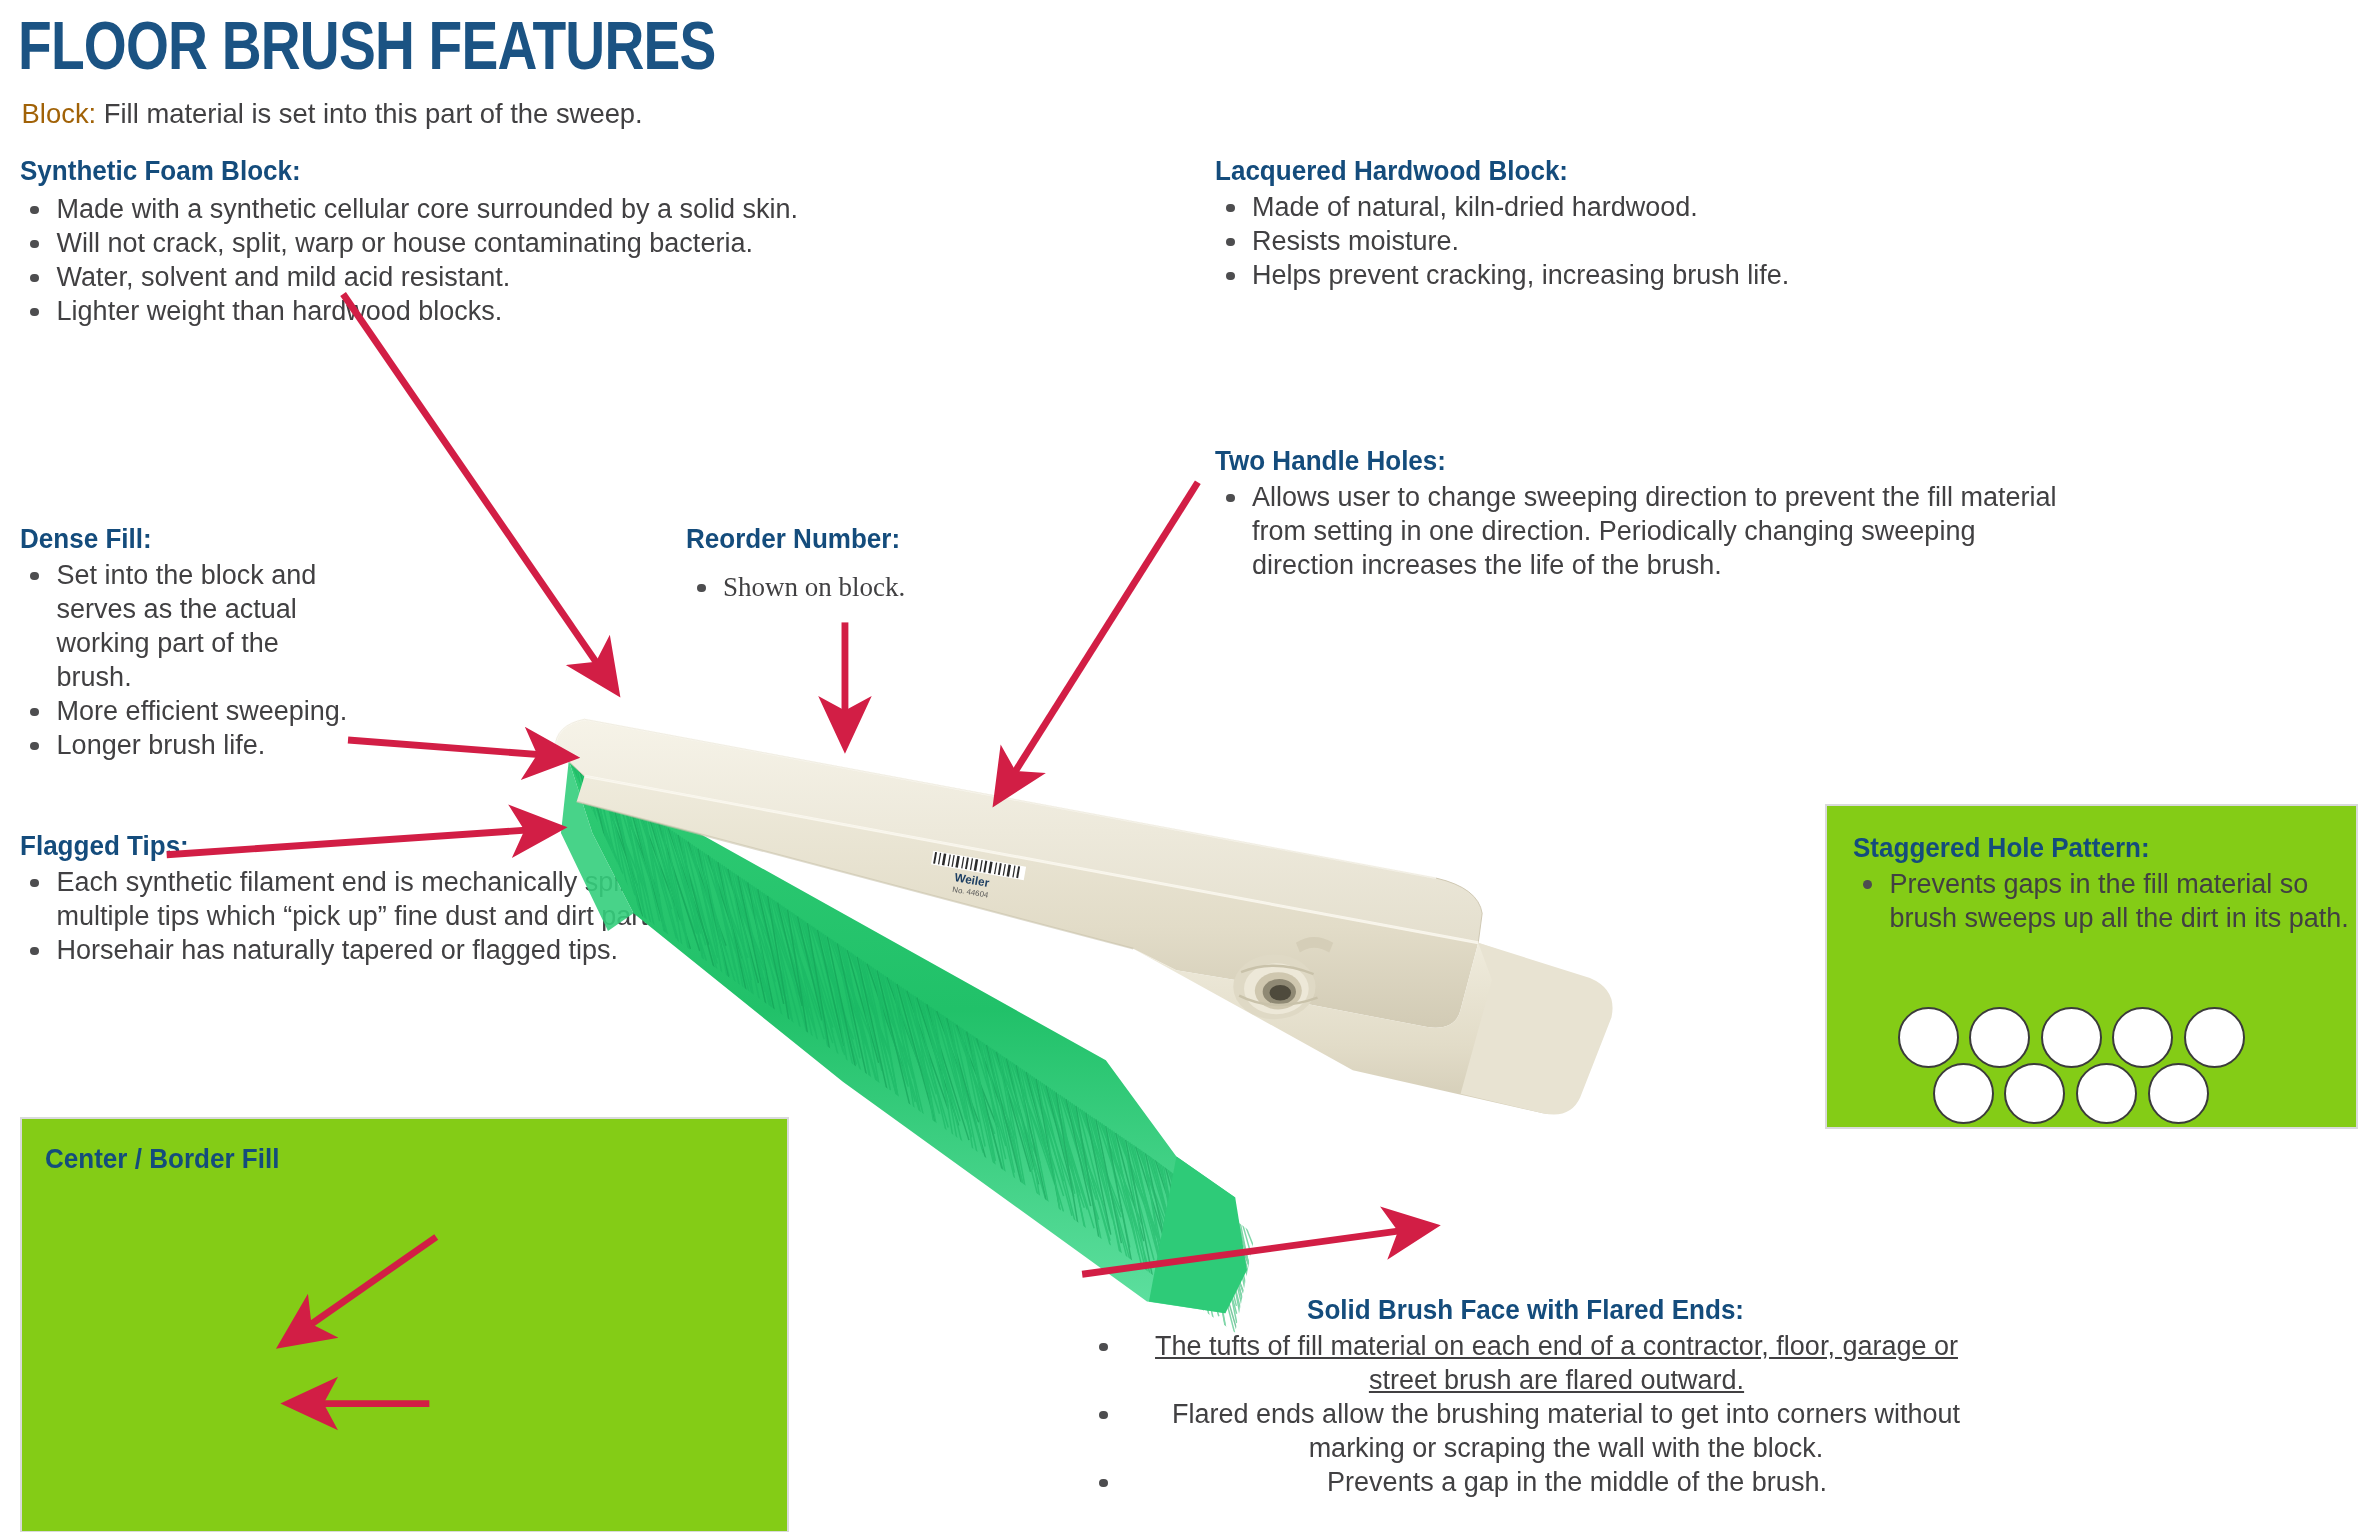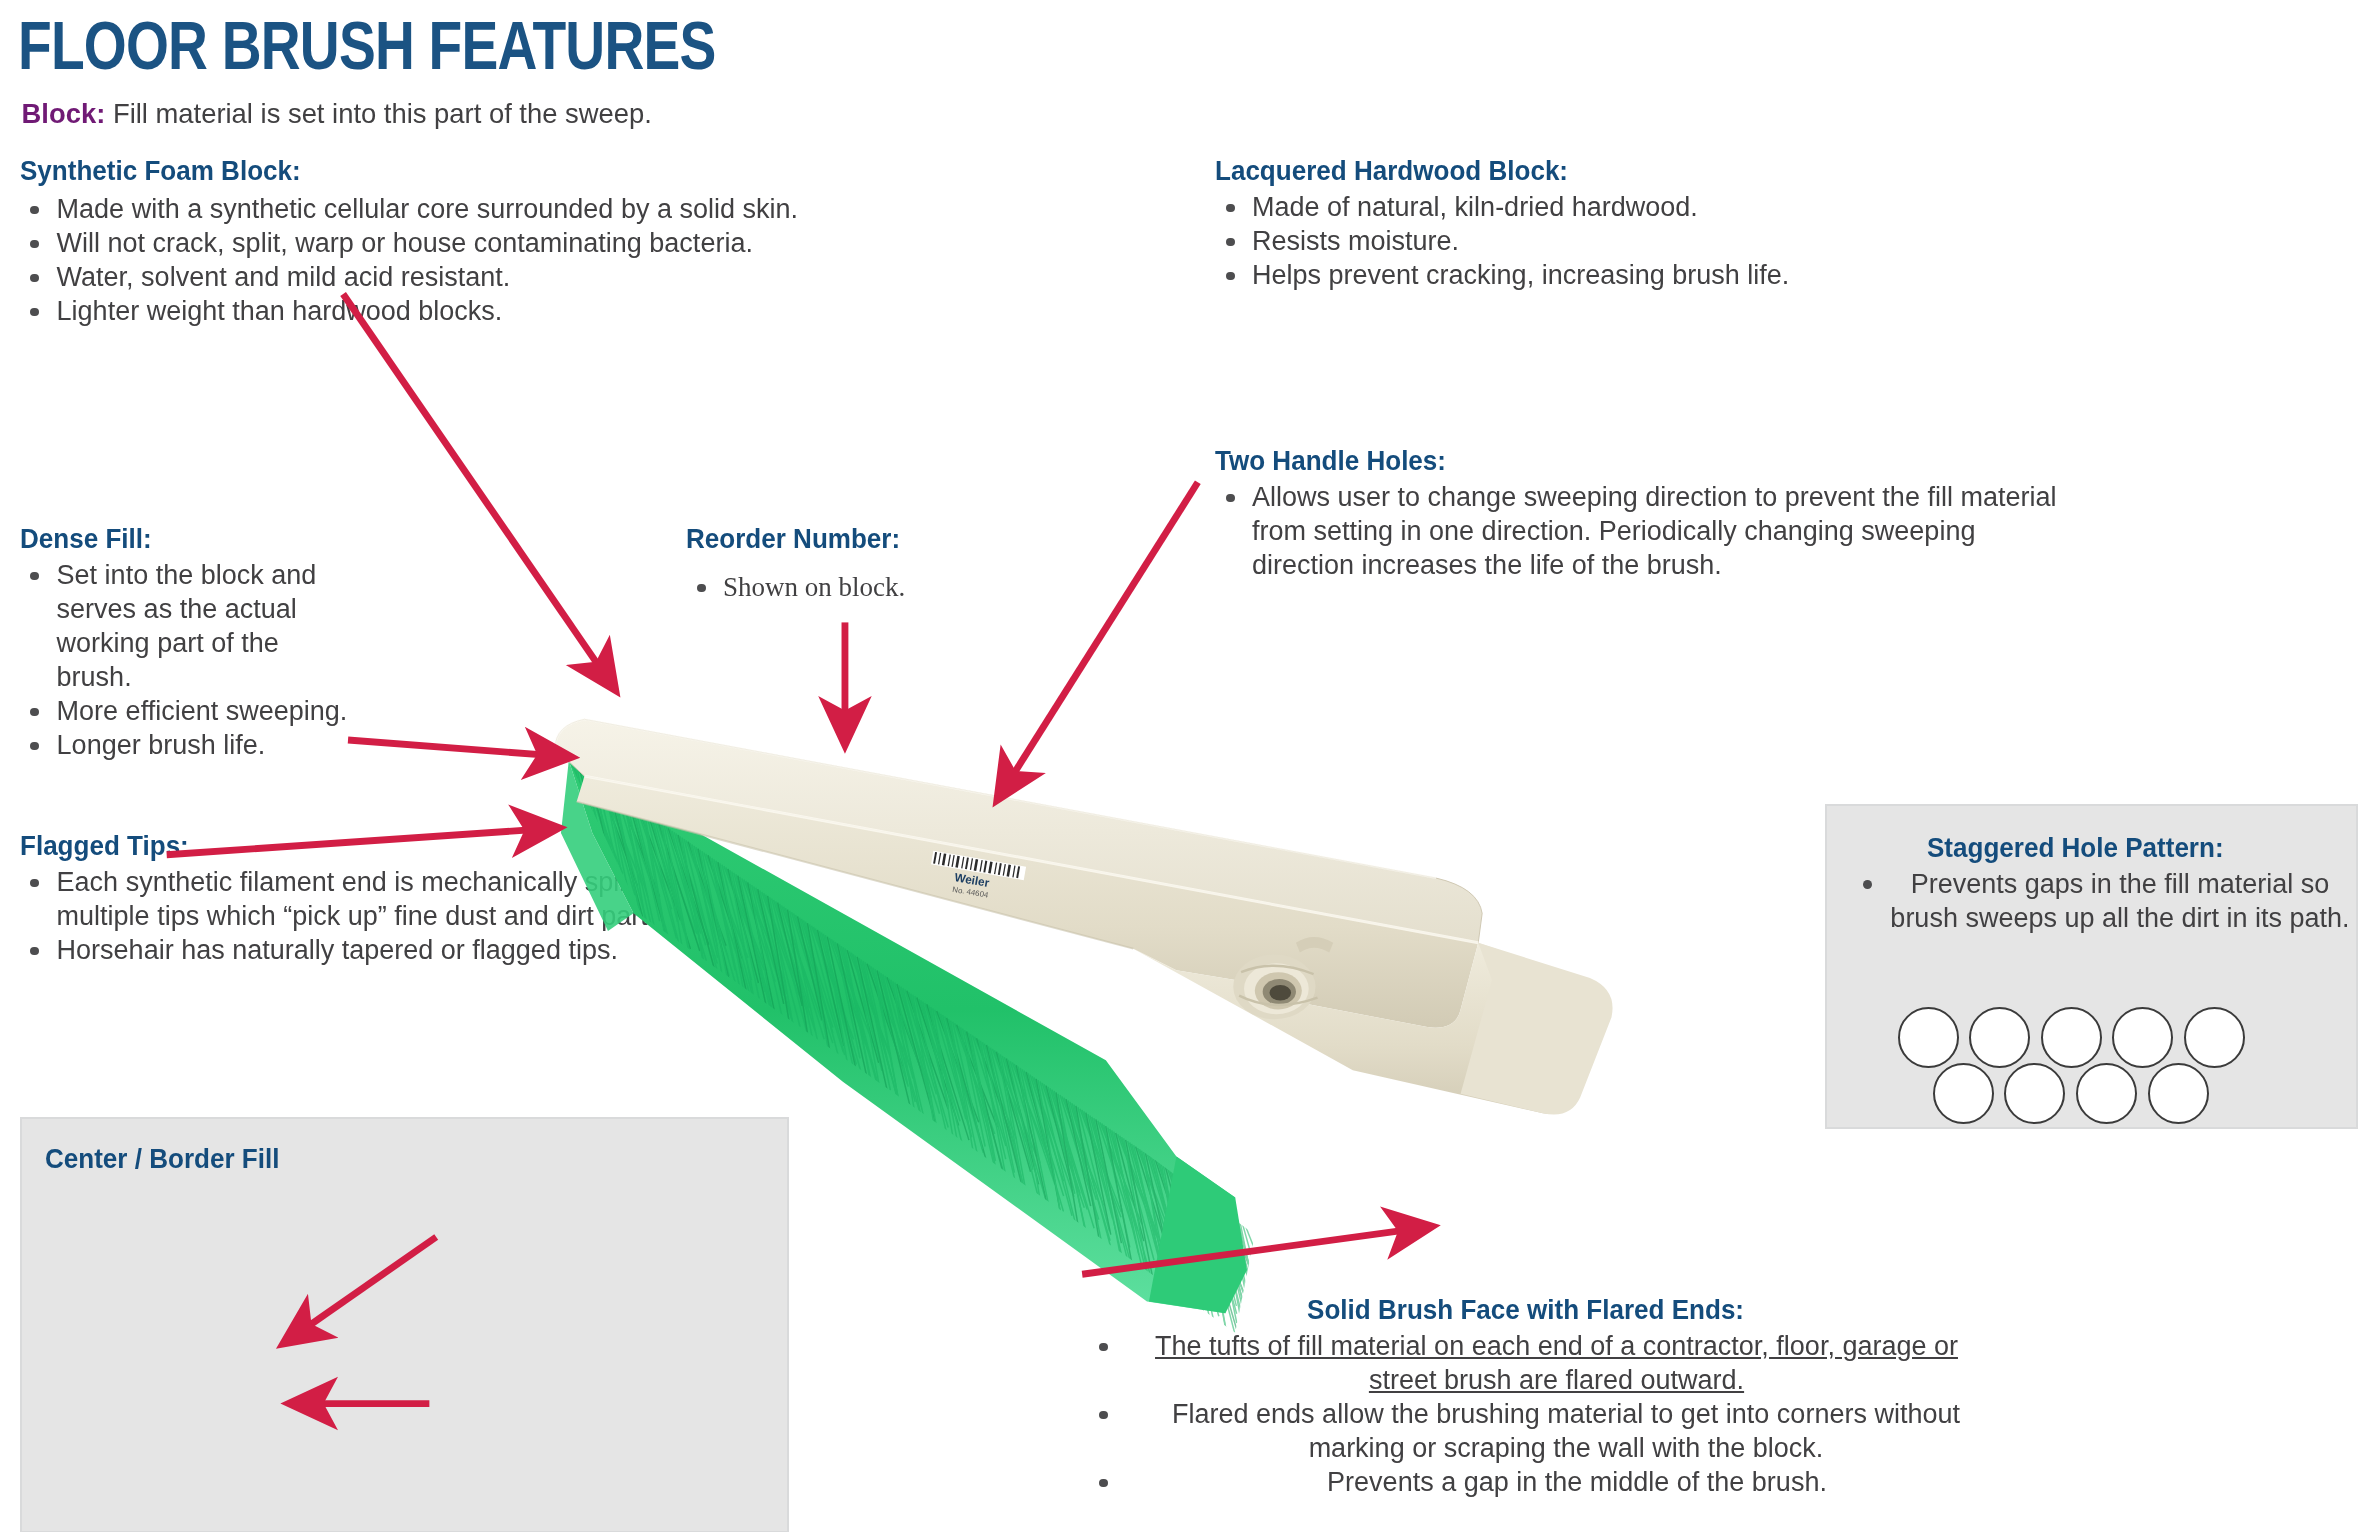--- a/index.html
+++ b/index.html
@@ -19,33 +19,33 @@
     color:#1B5383;
     transform:scaleX(.80);
     transform-origin:left top;
     white-space:nowrap;
   }
   .hd{
     color:#144C7C;font-weight:bold;font-size:28px;line-height:35px;
     transform:scaleX(.93);transform-origin:left center;white-space:nowrap;
   }
   .lead{font-size:27.4px;line-height:35px;white-space:nowrap;}
-  .lead b{color:#701a75;font-weight:bold;}
+  .lead b{color:#a16207;font-weight:normal;}
   ul.bl{list-style:none;margin:0;padding:0;}
   ul.bl li{
     position:relative;padding-left:37px;margin:0;
     font-size:27px;line-height:34px;color:#414042;
   }
   ul.bl li::before{
     content:"";position:absolute;left:10.8px;top:13.7px;
     width:8.8px;height:8.8px;border-radius:50%;background:#4d4d4f;
   }
   .nb{white-space:nowrap;}
   
-  .box{border:2px solid #D9DADB;background:#e5e5e5;text-align:center;}
+  .box{border:2px solid #D9DADB;background:#84cc16;}
   
   .holes{position:relative;}
   .hole{position:absolute;border:2.2px solid #3b3b3b;border-radius:50%;background:#fff;}
   
   .arrowsvg{position:absolute;left:0;top:0;width:2378px;height:1533px;pointer-events:none;}
   
   #brush-photo{left:549px;top:686px;width:1098px;height:686px;}
 </style>
 </head>
 <body>

